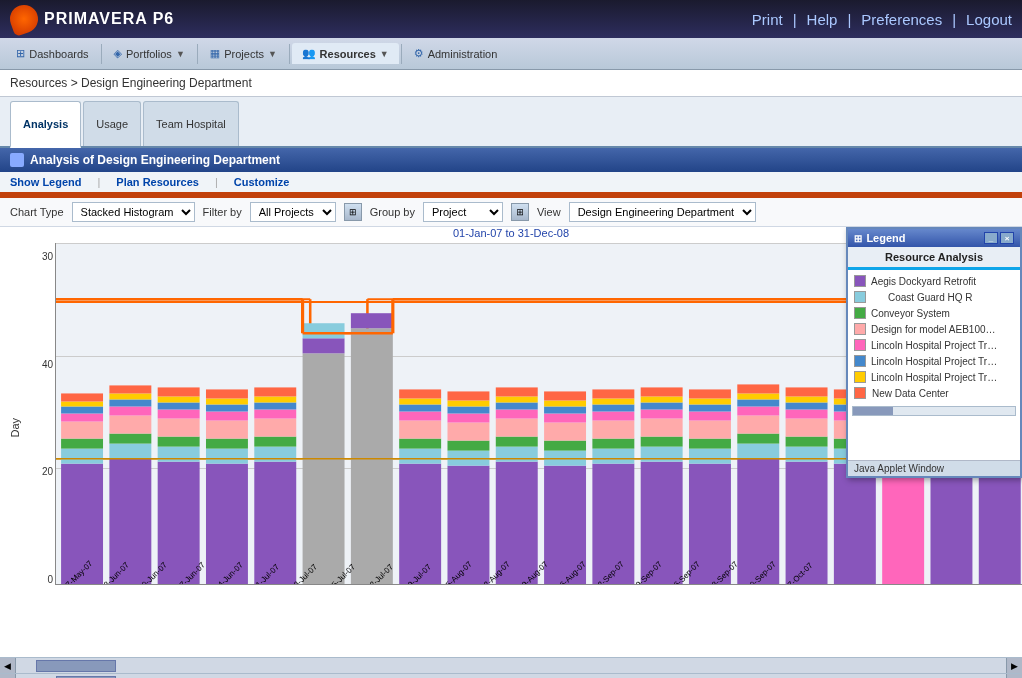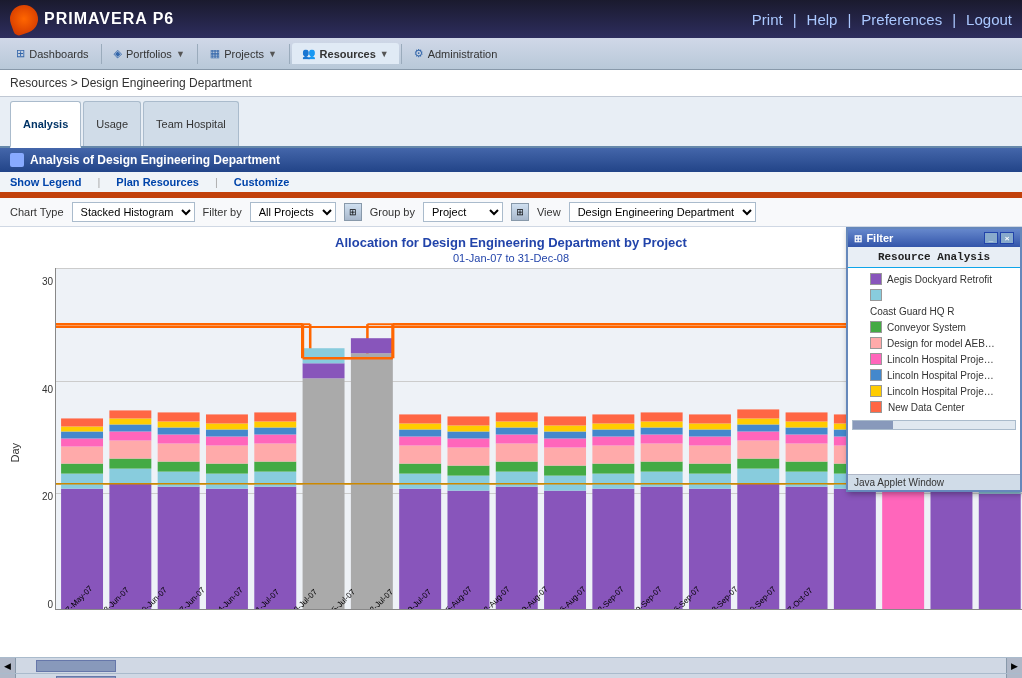--- a/index.html
+++ b/index.html
@@ -152,21 +152,20 @@
       <option>Project</option>
     </select>
     <div class="filter-btn">⊞</div>
     <span class="filter-label">View</span>
     <select class="filter-select" style="min-width:160px;">
       <option>Design Engineering Department</option>
     </select>
   </div>
 
   <div id="chart-container" style="position:relative; height:430px;">
-    <div id="chart-title">Allocation for Design Engineering Department by Project</div>
     <div id="chart-subtitle">01-Jan-07 to 31-Dec-08</div>
 
     <div style="display:flex; height:370px; position:relative;">
 
       <div style="width:30px; display:flex; align-items:center; justify-content:center;">
         <div style="writing-mode:vertical-rl; text-orientation:mixed; transform:rotate(180deg); font-size:11px; color:#333;">Day</div>
       </div>
 
       <div style="width:25px; display:flex; flex-direction:column; justify-content:space-between; padding:8px 2px 28px 0; align-items:flex-end; font-size:10px; color:#333;">
         <span>30</span>
@@ -399,34 +398,34 @@
             <span style="font-size:8px;transform:rotate(-45deg);transform-origin:top left;white-space:nowrap;position:absolute;left:727px;top:4px;">07-Oct-07</span>
           </div>
         </div>
       </div>
     </div>
 
     <div id="legend-panel" style="position:absolute;right:0;top:0;width:176px;background:white;border:2px solid #6688bb;box-shadow:2px 2px 6px rgba(0,0,0,0.35);z-index:30;">
       <div id="legend-titlebar" style="background:linear-gradient(to bottom,#6688cc,#3355aa);color:white;padding:3px 6px;font-size:11px;font-weight:bold;display:flex;align-items:center;justify-content:space-between;">
         <div style="display:flex;align-items:center;gap:4px;">
           <span style="font-size:10px;">⊞</span>
-          <span>Filter</span>
+          <span>Legend</span>
         </div>
         <div id="legend-titlebar-icons" style="display:flex;gap:2px;">
           <div style="width:14px;height:12px;background:#88aacc;border:1px solid #2244aa;cursor:pointer;display:flex;align-items:center;justify-content:center;font-size:8px;">_</div>
           <div style="width:14px;height:12px;background:#88aacc;border:1px solid #2244aa;cursor:pointer;display:flex;align-items:center;justify-content:center;font-size:8px;">×</div>
         </div>
       </div>
-      <div id="legend-section-title" style="background:#e8eef5;padding:4px 8px;font-size:11px;font-weight:bold;text-align:center;border-bottom:1px solid #0ea5e9;color:#222;font-family:Liberation Mono, monospace;">Resource Analysis</div>
-      <div id="legend-items" style="padding:3px 22px;">
+      <div id="legend-section-title" style="background:#e8eef5;padding:4px 8px;font-size:11px;font-weight:bold;text-align:center;border-bottom:3px solid #0ea5e9;color:#222;">Resource Analysis</div>
+      <div id="legend-items" style="padding:3px 6px;">
         <div class="legend-item" style="display:flex;align-items:center;gap:5px;padding:2px 0;">
           <div class="legend-color" style="width:12px;height:12px;background:#8855bb;border:1px solid #999;flex-shrink:0;"></div>
           <span class="legend-text" style="font-size:10px;color:#333;">Aegis Dockyard Retrofit</span>
         </div>
-        <div class="legend-item" style="display:flex;align-items:flex-start;gap:5px;padding:2px 0;flex-direction:column;">
+        <div class="legend-item" style="display:flex;align-items:flex-end;gap:22px;padding:2px 0;">
           <div class="legend-color" style="width:12px;height:12px;background:#88ccdd;border:1px solid #999;flex-shrink:0;"></div>
           <span class="legend-text" style="font-size:10px;color:#333;">Coast Guard HQ R</span>
         </div>
         <div class="legend-item" style="display:flex;align-items:center;gap:5px;padding:2px 0;">
           <div class="legend-color" style="width:12px;height:12px;background:#44aa44;border:1px solid #999;flex-shrink:0;"></div>
           <span class="legend-text" style="font-size:10px;color:#333;">Conveyor System</span>
         </div>
         <div class="legend-item" style="display:flex;align-items:center;gap:5px;padding:2px 0;">
           <div class="legend-color" style="width:12px;height:12px;background:#ffaaaa;border:1px solid #999;flex-shrink:0;"></div>
           <span class="legend-text" style="font-size:10px;color:#333;overflow:hidden;text-overflow:ellipsis;white-space:nowrap;max-width:130px;">Design for model AEB1000 S.F.</span>

